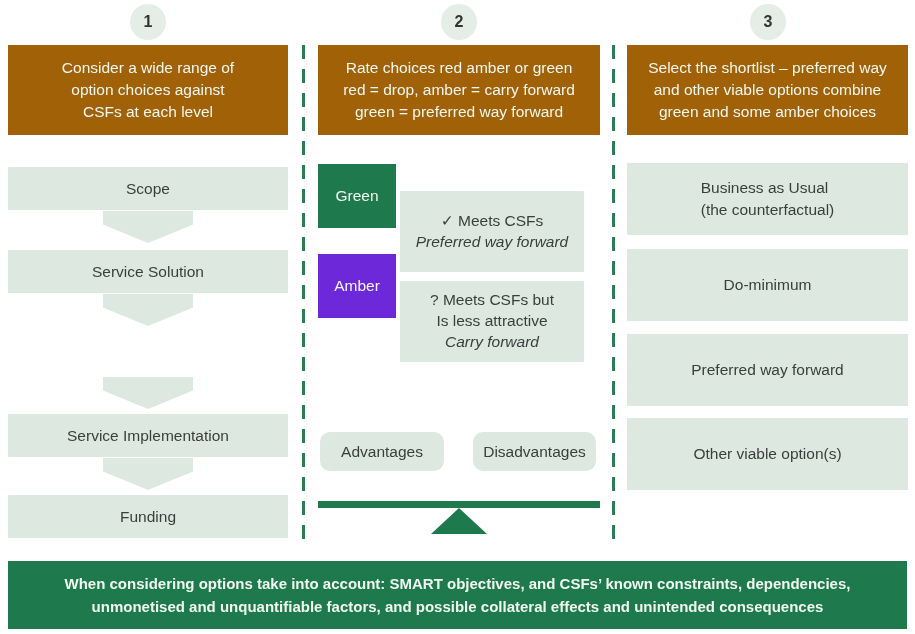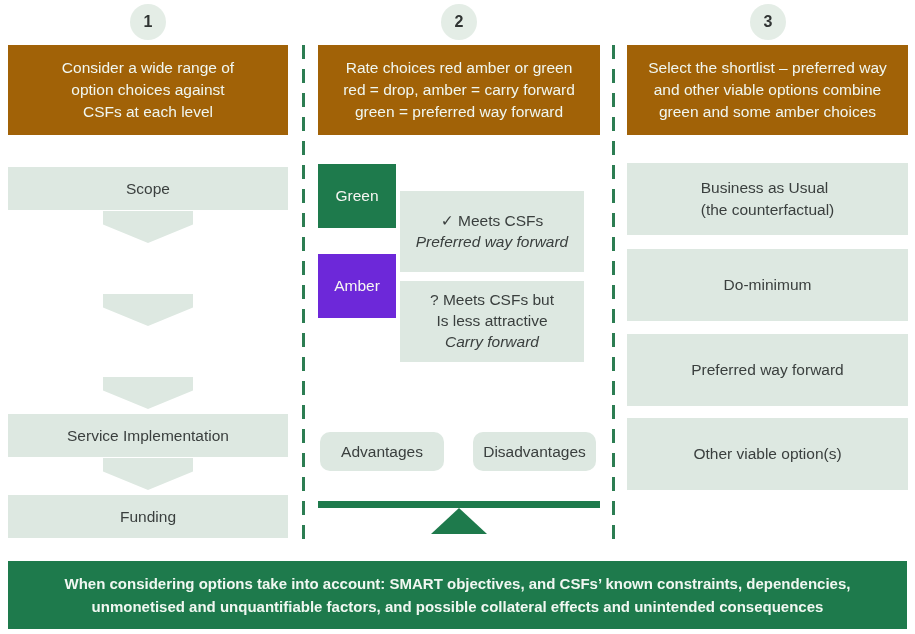--- a/index.html
+++ b/index.html
@@ -91,20 +91,21 @@
 green = preferred way forward</div>
   <div class="col-header" style="left:627px;width:281px">Select the shortlist – preferred way
 and other viable options combine
 green and some amber choices</div>
 
   <div class="dashed-sep" style="left:302px"></div>
   <div class="dashed-sep" style="left:612px"></div>
 
   <div class="flow-box" style="top:167px">Scope</div>
   <div class="down-arrow" style="top:211px"></div>
+  <div class="flow-box" style="top:250px">Service Solution</div>
   <div class="down-arrow" style="top:294px"></div>
   <div class="down-arrow" style="top:377px"></div>
   <div class="flow-box" style="top:414px">Service Implementation</div>
   <div class="down-arrow" style="top:458px"></div>
   <div class="flow-box" style="top:495px">Funding</div>
 
   <div class="rating-row" style="top:164px">
     <div class="rating-chip chip-green">
       <span>Green</span>
     </div>

